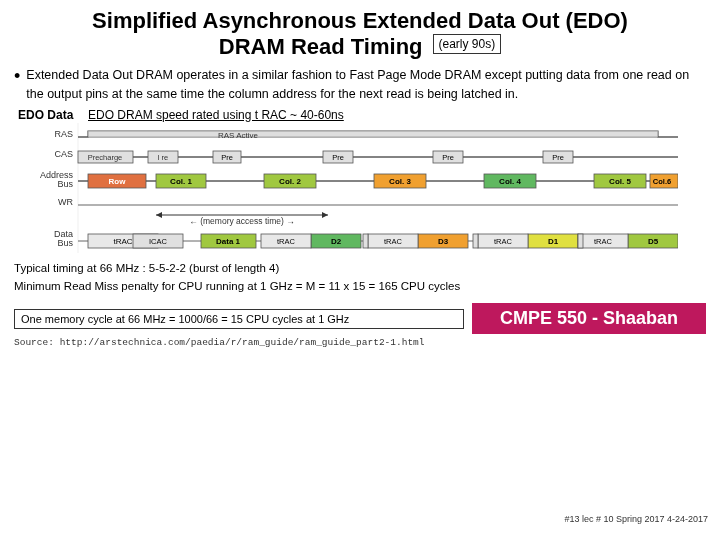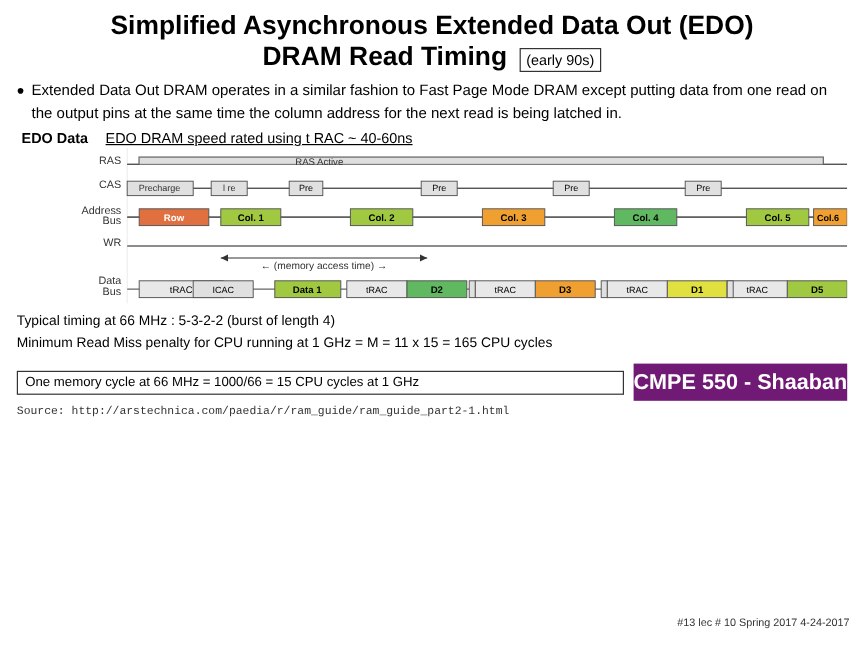--- a/index.html
+++ b/index.html
@@ -26,21 +26,21 @@
       margin-bottom: 6px;
     }
 
     .main-title {
       font-size: 22px;
       font-weight: bold;
     }
 
     .subtitle-row {
       display: flex;
-      align-items: flex-end;
+      align-items: flex-start;
       justify-content: center;
       gap: 10px;
     }
 
     .sub-title {
       font-size: 22px;
       font-weight: bold;
     }
 
     .early-badge {
@@ -95,23 +95,23 @@
 
     .one-cycle-box {
       background: #fff;
       border: 1px solid #333;
       padding: 3px 6px;
       font-size: 11px;
       flex: 1;
     }
 
     .cmpe-box {
-      background: #701a75;
+      background: #be185d;
       color: #fff;
-      padding: 5px 0;
+      padding: 5px 28px;
       font-size: 18px;
       font-weight: bold;
       white-space: nowrap;
       margin-left: 8px;
     }
 
     .source-line {
       font-size: 9.5px;
       margin-top: 3px;
       color: #333;
@@ -142,21 +142,21 @@
   <div class="bullet-section">
     <span class="bullet-dot">•</span>
     <span class="bullet-text">Extended Data Out DRAM operates in a similar fashion  to Fast Page Mode DRAM  except putting data from one read  on the output pins at the same time the column address for the next read is being latched in.</span>
   </div>
 
   <div style="display:flex; align-items:center; padding-left:4px; margin-bottom:1px;">
     <span class="edo-label">EDO Data</span>
     <span class="edo-speed-label">EDO DRAM speed rated using t RAC  ~  40-60ns</span>
   </div>
 
-  <div style="padding-left:4px;text-align:right;">
+  <div style="padding-left:4px;">
     <svg viewBox="0 0 660 130" width="660" height="130" font-family="Arial,sans-serif" font-size="8">
 
       <line x1="60" y1="0" x2="60" y2="130" stroke="#ddd" stroke-width="0.5"></line>
 
       <text x="55" y="14" text-anchor="end" font-size="9" fill="#333">RAS</text>
       <line x1="60" y1="14" x2="660" y2="14" stroke="#666" stroke-width="1"></line>
 
       <polyline points="60,14 70,14 70,8 640,8 640,14 660,14" fill="none" stroke="#555" stroke-width="1.2"></polyline>
       <rect x="70" y="8" width="570" height="6" fill="#c8c8c8" opacity="0.6"></rect>
       <text x="200" y="14.5" font-size="8" fill="#333">RAS Active</text>
@@ -269,21 +269,21 @@
       <text x="585" y="121" text-anchor="middle" font-size="7.5">tRAC</text>
 
       <rect x="345" y="111" width="5" height="14" fill="#e0e0e0" stroke="#555" stroke-width="0.8"></rect>
       <rect x="455" y="111" width="5" height="14" fill="#e0e0e0" stroke="#555" stroke-width="0.8"></rect>
       <rect x="560" y="111" width="5" height="14" fill="#e0e0e0" stroke="#555" stroke-width="0.8"></rect>
 
     </svg>
   </div>
 
   <div class="timing-info">
-    <div>Typical timing at  66 MHz  :   5-3-2-2      (burst of length 4)</div>
+    <div>Typical timing at  66 MHz  :   5-5-2-2      (burst of length 4)</div>
     <div>Minimum  Read Miss penalty for  CPU  running at 1 GHz  =  M =  11 x 15  =  165   CPU cycles</div>
   </div>
 
   <div class="bottom-row">
     <div class="one-cycle-box">One memory cycle at 66 MHz  =  1000/66 = 15 CPU cycles at 1 GHz</div>
     <div class="cmpe-box">CMPE 550 - Shaaban</div>
   </div>
 
   <div class="source-line">
     <span>Source:</span>

